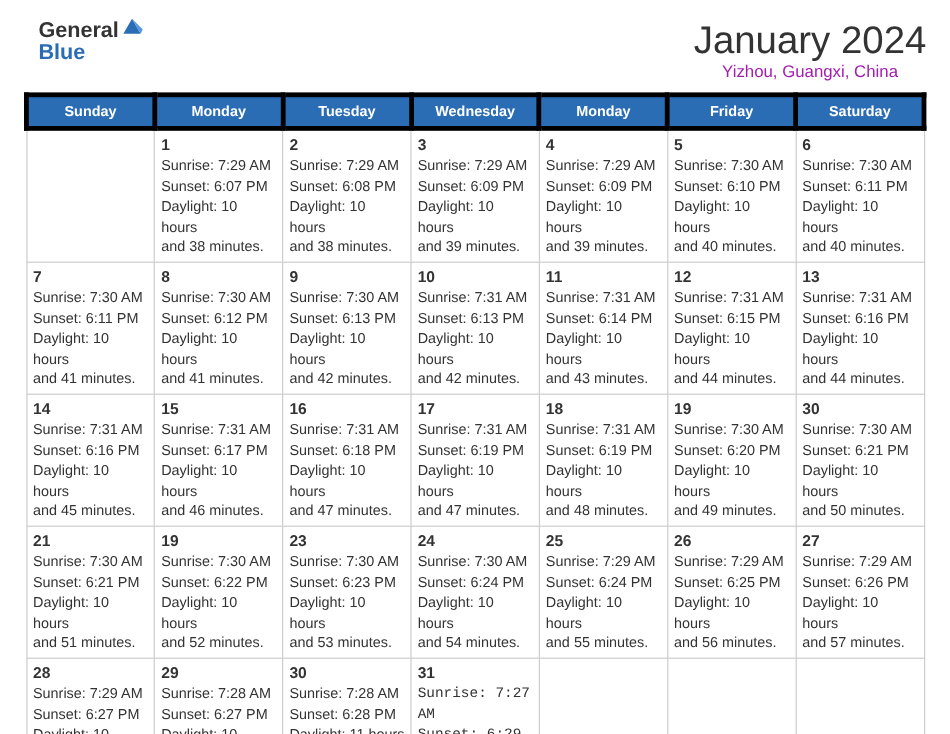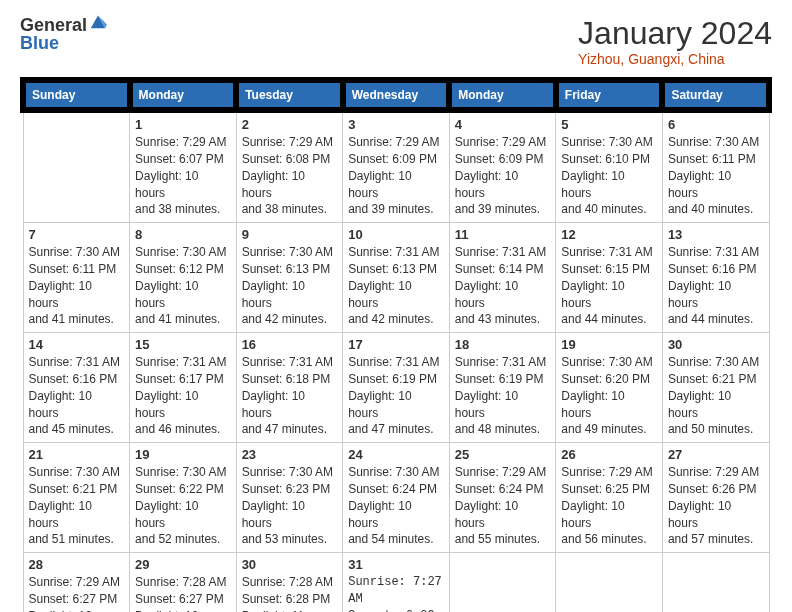--- a/index.html
+++ b/index.html
@@ -19,20 +19,21 @@
     }
     .header {
       display: flex;
       justify-content: space-between;
       align-items: flex-start;
       margin-bottom: 10px;
     }
     .logo-area {
       display: flex;
       align-items: center;
+      margin-left: 12px;
     }
     .logo-text {
       display: flex;
       flex-direction: column;
       line-height: 1;
     }
     .logo-general {
       font-size: 18px;
       font-weight: bold;
       color: #333;
@@ -42,46 +43,46 @@
       font-weight: bold;
       color: #2a6db5;
     }
     .logo-icon {
       width: 18px;
       height: 18px;
       margin-left: 2px;
       margin-top: -4px;
     }
     .title-area {
-      text-align: left;
+      text-align: center;
     }
     .month-title {
       font-size: 32px;
       font-weight: normal;
       color: #333;
       line-height: 1.1;
     }
     .location {
       font-size: 14px;
-      color: #c2410c;
+      color: #a21caf;
     }
     .calendar {
       flex: 1;
       border-collapse: collapse;
       width: 100%;
       table-layout: fixed;
     }
     .calendar th {
       background-color: #2a6db5;
       color: #fff;
-      text-align: left;
+      text-align: center;
       padding: 5px 6px;
       font-size: 12px;
       font-weight: bold;
-      border: 6px solid #000000;
+      border: 4px solid #000000;
     }
     .calendar td {
       border: 1px solid #ccc;
       vertical-align: top;
       padding: 4px 5px;
       font-size: 10px;
       color: #333;
       height: 82px;
       width: 113px;
     }

